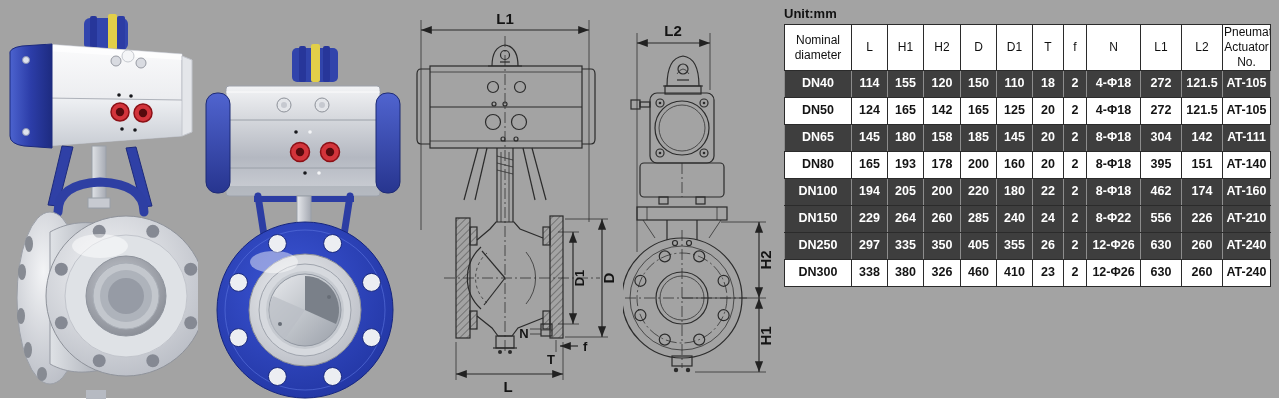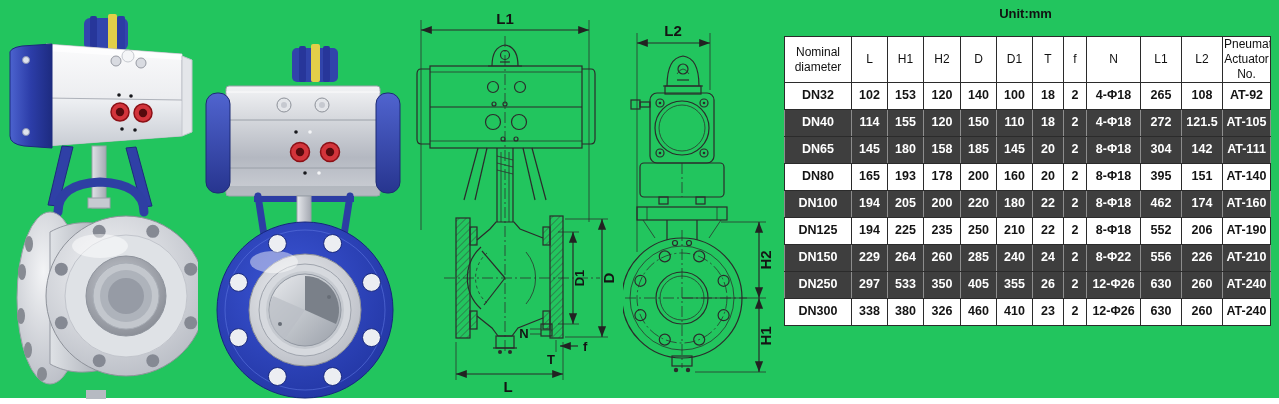--- a/index.html
+++ b/index.html
@@ -1,22 +1,22 @@
 <!DOCTYPE html>
 <html><head>
 <meta charset="utf-8">
 <style>
   html,body{margin:0;padding:0;background:#ffffff}
   body{width:1279px;height:404px;overflow:hidden;font-family:"Liberation Sans",sans-serif}
-  .stage{display:flex;width:1279px;height:398px;background:#22c55e}
+  .stage{display:flex;width:1279px;height:398px;background:#a3a3a3}
   .photos{width:408px;height:404px;display:flex;flex:0 0 auto}
   .drawings{width:372px;height:404px;display:flex;flex:0 0 auto}
   .spec{flex:1;padding:4px 8px 0 4px;box-sizing:border-box}
-  .unit{text-align:center;font-size:13px;font-weight:700;color:#111;padding:2px 4px 1px 0;height:16px}
-  table{border-collapse:collapse;width:100%;table-layout:fixed;margin-top:13px}
+  .unit{text-align:left;font-size:13px;font-weight:700;color:#111;padding:2px 4px 1px 0;height:16px}
+  table{border-collapse:collapse;width:100%;table-layout:fixed;margin-top:1px}
   th,td{border:1.6px solid #2b2b2b;text-align:center;padding:0 1px;overflow:hidden}
   th{height:40px;font-size:12px;font-weight:400;color:#101010;line-height:1.25;background:#fff}
   td{height:26px;font-size:12.5px;font-weight:700;line-height:1.05}
   tr.dark td{background:#3e3e3e;color:#fff;border-left-color:#8d8d8d;border-right-color:#8d8d8d}
   tr.light td{background:#fff;color:#141414}
   th:nth-child(1){width:64px}
   th:nth-child(2),th:nth-child(3),th:nth-child(4),th:nth-child(5),th:nth-child(6){width:33px}
   th:nth-child(4){width:34px}
   th:nth-child(7){width:28px}
   th:nth-child(8){width:20px}
@@ -437,48 +437,48 @@
             <th>D1</th>
             <th>T</th>
             <th>f</th>
             <th>N</th>
             <th>L1</th>
             <th>L2</th>
             <th>Pneumatic Actuator No.</th>
           </tr>
       </thead>
       <tbody>
-          <tr class="light">
-            <td>DN32</td>
-            <td>102</td>
-            <td>153</td>
-            <td>120</td>
-            <td>140</td>
-            <td>100</td>
-            <td>18</td>
-            <td>2</td>
-            <td>4-Φ18</td>
-            <td>265</td>
-            <td>108</td>
-            <td>AT-92</td>
-          </tr>
           <tr class="dark">
             <td>DN40</td>
             <td>114</td>
             <td>155</td>
             <td>120</td>
             <td>150</td>
             <td>110</td>
             <td>18</td>
             <td>2</td>
             <td>4-Φ18</td>
             <td>272</td>
             <td>121.5</td>
             <td>AT-105</td>
           </tr>
+          <tr class="light">
+            <td>DN50</td>
+            <td>124</td>
+            <td>165</td>
+            <td>142</td>
+            <td>165</td>
+            <td>125</td>
+            <td>20</td>
+            <td>2</td>
+            <td>4-Φ18</td>
+            <td>272</td>
+            <td>121.5</td>
+            <td>AT-105</td>
+          </tr>
           <tr class="dark">
             <td>DN65</td>
             <td>145</td>
             <td>180</td>
             <td>158</td>
             <td>185</td>
             <td>145</td>
             <td>20</td>
             <td>2</td>
             <td>8-Φ18</td>
@@ -507,52 +507,38 @@
             <td>200</td>
             <td>220</td>
             <td>180</td>
             <td>22</td>
             <td>2</td>
             <td>8-Φ18</td>
             <td>462</td>
             <td>174</td>
             <td>AT-160</td>
           </tr>
-          <tr class="light">
-            <td>DN125</td>
-            <td>194</td>
-            <td>225</td>
-            <td>235</td>
-            <td>250</td>
-            <td>210</td>
-            <td>22</td>
-            <td>2</td>
-            <td>8-Φ18</td>
-            <td>552</td>
-            <td>206</td>
-            <td>AT-190</td>
-          </tr>
           <tr class="dark">
             <td>DN150</td>
             <td>229</td>
             <td>264</td>
             <td>260</td>
             <td>285</td>
             <td>240</td>
             <td>24</td>
             <td>2</td>
             <td>8-Φ22</td>
             <td>556</td>
             <td>226</td>
             <td>AT-210</td>
           </tr>
           <tr class="dark">
             <td>DN250</td>
             <td>297</td>
-            <td>533</td>
+            <td>335</td>
             <td>350</td>
             <td>405</td>
             <td>355</td>
             <td>26</td>
             <td>2</td>
             <td>12-Φ26</td>
             <td>630</td>
             <td>260</td>
             <td>AT-240</td>
           </tr>

